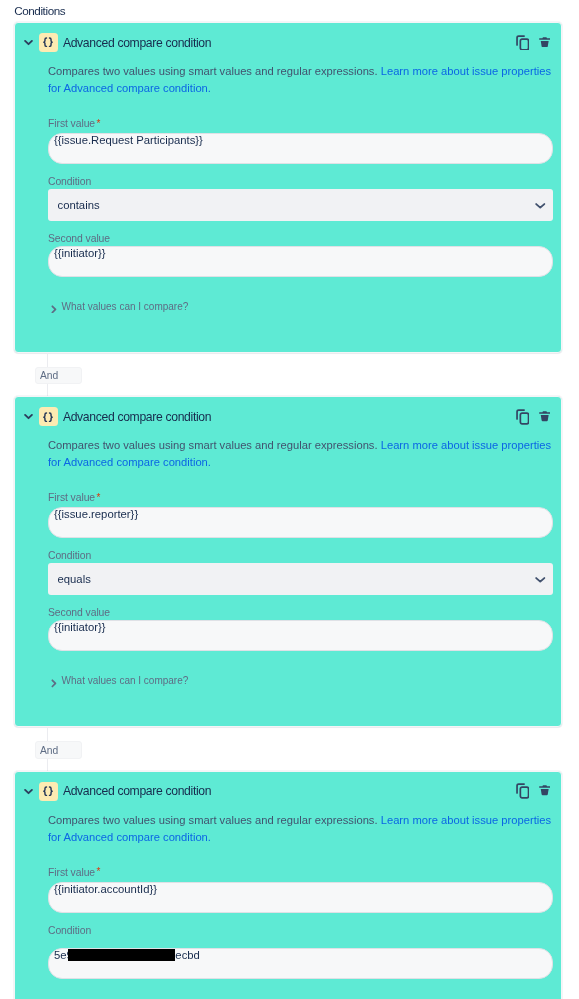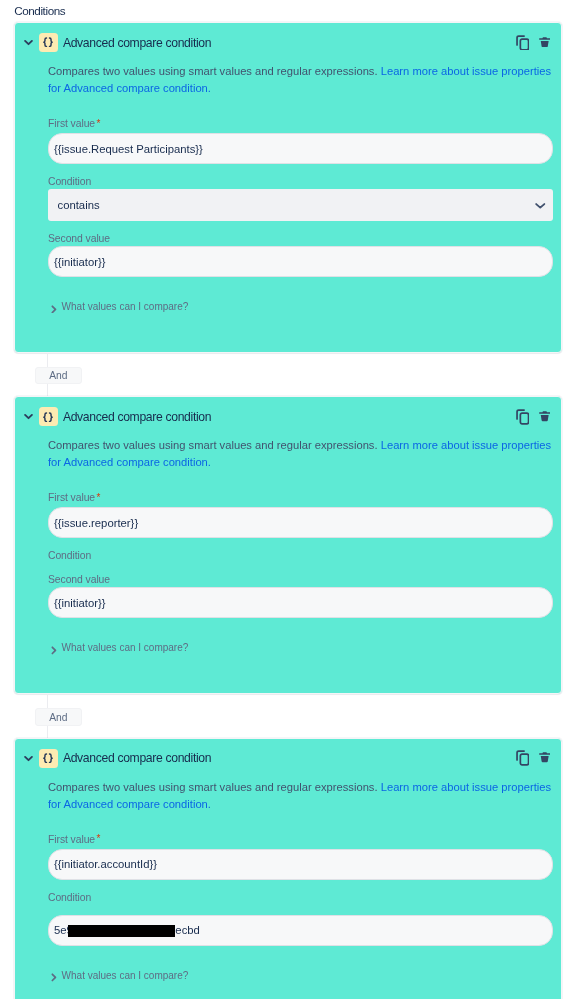--- a/index.html
+++ b/index.html
@@ -46,39 +46,39 @@
   .desc { font-size:11.2px; color:#42526E; line-height:17px; margin:0; padding-top:1px; }
   .desc a { color:#0B66E4; text-decoration:none; }
 
   .field { margin-top:11px; }
   .field:first-of-type { margin-top:20px; }
   .flabel { font-size:10.4px; color:#5E6C84; line-height:13px; margin-bottom:1px; letter-spacing:-0.08px; }
   .field:first-of-type .flabel { margin-bottom:3px; }
   .req { color:#DE350B; margin-left:1.5px; font-size:10px; position:relative; top:-0.5px; }
   .inp {
     height:31px; border:1px solid #DFE1E6; border-radius:14px;
-    background:#F7F8F9; display:flex; align-items:center; padding:0 5px;
+    background:#F7F8F9; display:flex; align-items:flex-start; padding:0 5px;
     font-size:11.3px; color:#172B4D;
   }
   .sel {
     height:32px; border-radius:3px; background:#F1F2F4; border:0;
     display:flex; align-items:center; padding:0 7.5px 0 9.5px;
     font-size:11.3px; color:#172B4D;
   }
   .sel .chev { margin-left:auto; display:flex; align-items:center; }
 
   .expander { display:flex; align-items:center; font-size:10px; color:#5E6C84; margin-top:24px; }
   .expander .caret { width:6.6px; height:8.8px; margin-left:2.8px; margin-right:4.2px; display:flex; align-items:center; justify-content:center; position:relative; top:2.5px;}
 
   .connector { position:relative; height:43.2px; }
   .connector .line { position:absolute; left:47px; top:0; width:1px; height:43.2px; background:#EBECF0; }
   .and-badge {
     position:absolute; left:34.8px; top:14px; height:17.3px; padding:0 4.2px;
     background:#F7F8F9; border:1px solid #F1F2F4; border-radius:3px;
-    display:flex; align-items:center; justify-content:center; width:47px;
+    display:flex; align-items:center; width:47px;
     font-size:10.3px; color:#5E6C84;
   }
   .redact { display:inline-block; background:#000; width:106.8px; height:12px; vertical-align:middle; position:relative; top:0.5px; margin-left:-5.1px; margin-right:0.8px; }
 </style>
 </head>
 <body>
 
 <div class="page">
   <div class="section-title">Conditions</div>
   <div class="cards" id="cards-root">
@@ -184,20 +184,28 @@
         <div class="card-body">
           <p class="desc"><span>Compares two values using smart values and regular expressions. </span><a href="#">Learn more about issue properties for Advanced compare condition.</a></p>
           <div class="field">
             <div class="flabel"><span>First value</span><span class="req">*</span></div>
             <div class="inp">
               <span>{{issue.reporter}}</span>
             </div>
           </div>
           <div class="field">
             <div class="flabel"><span>Condition</span></div>
+            <div class="sel">
+              <span>equals</span>
+              <span class="chev">
+                <svg width="10.5" height="7" viewBox="0 0 10.5 7" fill="none">
+                  <path d="M1.2 2.1L5.25 5.6 9.3 2.1" stroke="#42526E" stroke-width="1.9" stroke-linecap="round" stroke-linejoin="round"></path>
+                </svg>
+              </span>
+            </div>
           </div>
           <div class="field">
             <div class="flabel"><span>Second value</span></div>
             <div class="inp">
               <span>{{initiator}}</span>
             </div>
           </div>
           <div class="expander">
             <span class="caret">
               <svg width="6.6" height="8.8" viewBox="0 0 6.6 8.8" fill="none">

